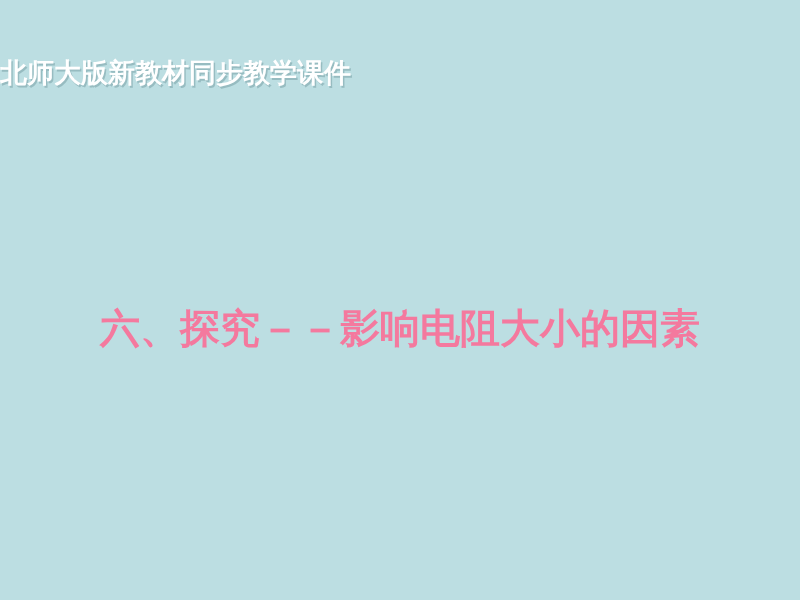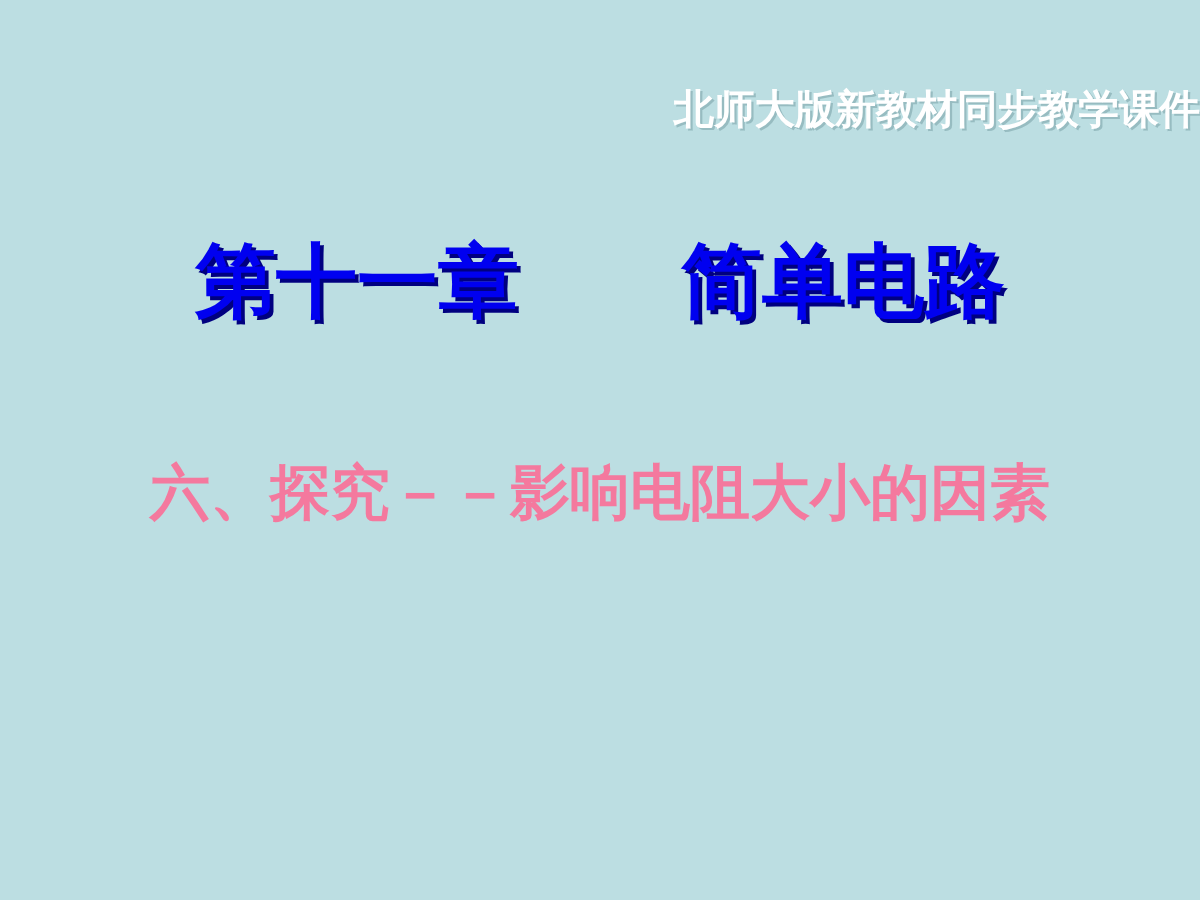--- a/index.html
+++ b/index.html
@@ -21,21 +21,21 @@
     background: #bcdee2;
     box-sizing: border-box;
   }
 
   
   .header-line {
     position: absolute;
     left: 0;
     top: 56px;
     width: 800px;
-    text-align: right;
+    text-align: left;
     color: #ffffff;
     font-size: 27px;
     font-weight: bold;
     letter-spacing: 0px;
     line-height: 34px;
     white-space: pre;
     text-shadow: 1.5px 1.5px 0 rgba(120,160,165,0.55);
     font-family: "Liberation Serif", "DejaVu Serif", serif;
   }
 
@@ -78,19 +78,18 @@
     height: 210px;
   }
 </style>
 </head>
 <body>
 
 <div id="slide">
 
   <div class="header-line">北师大版新教材同步教学课件</div>
 
-  <div class="chapter-title">第十一章　　简单电路</div>
 
   <div class="subtitle">六、探究－－影响电阻大小的因素</div>
 
   <div class="blank-area"></div>
 
 </div>
 
 </body></html>

